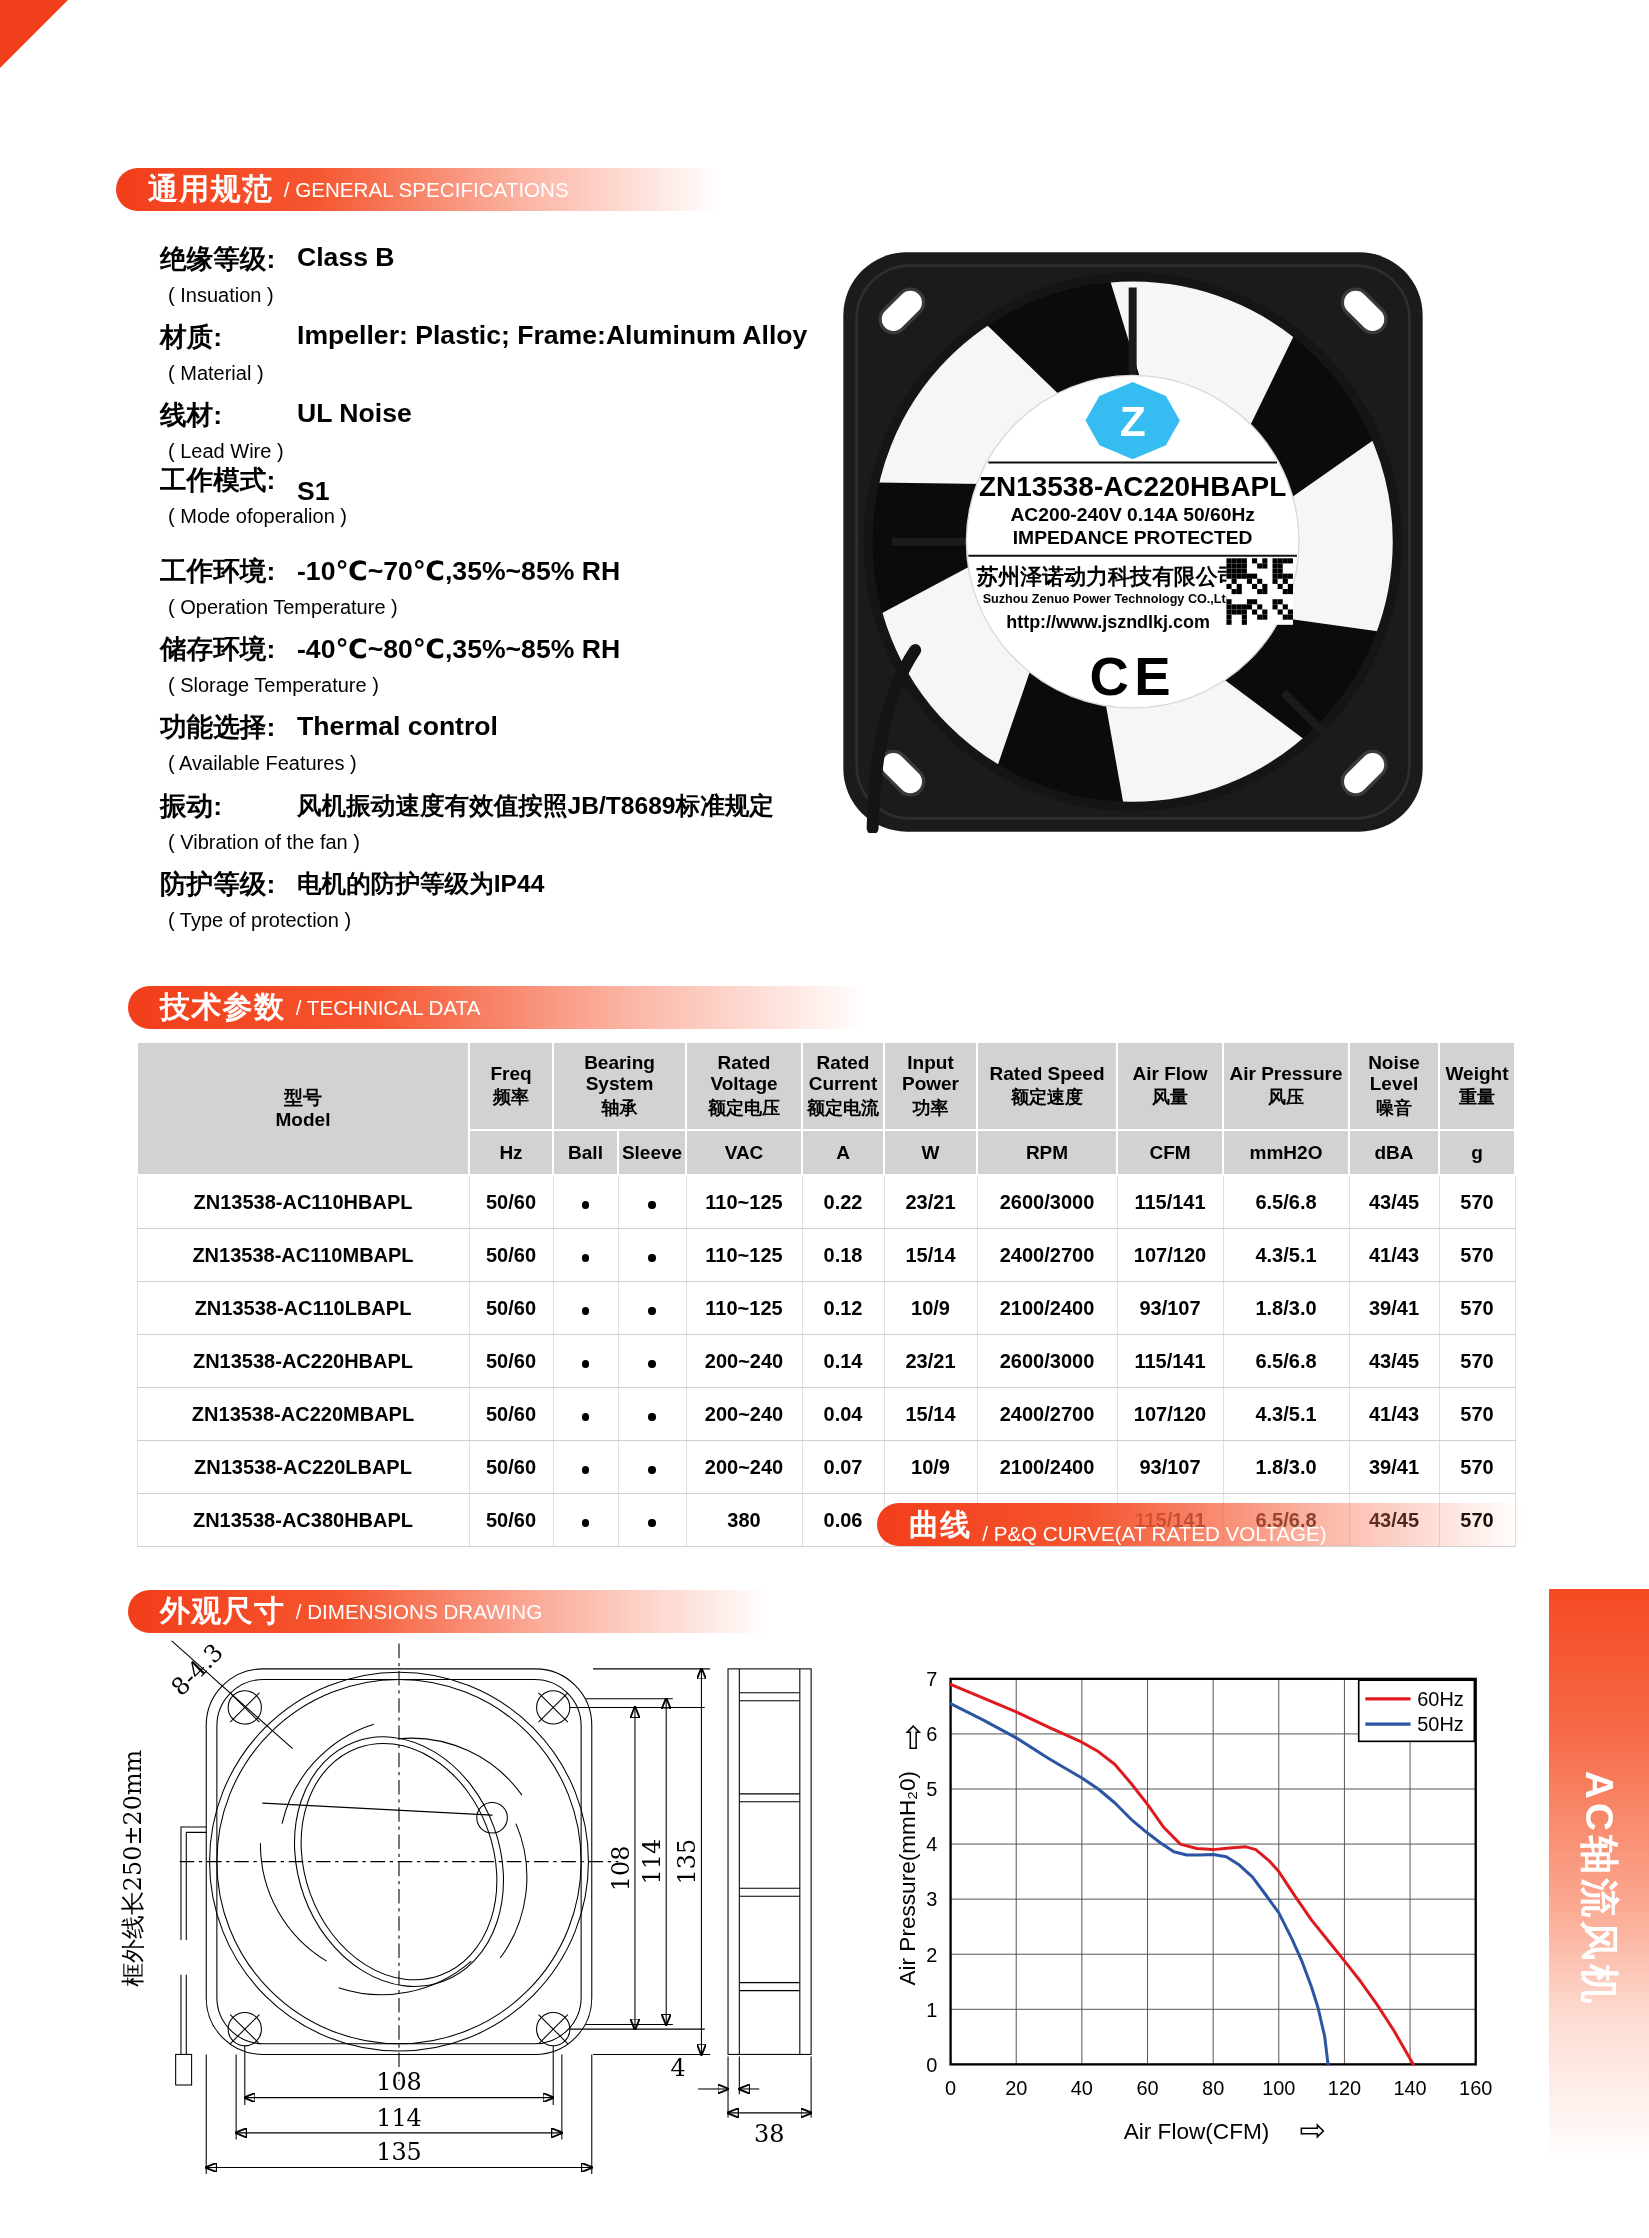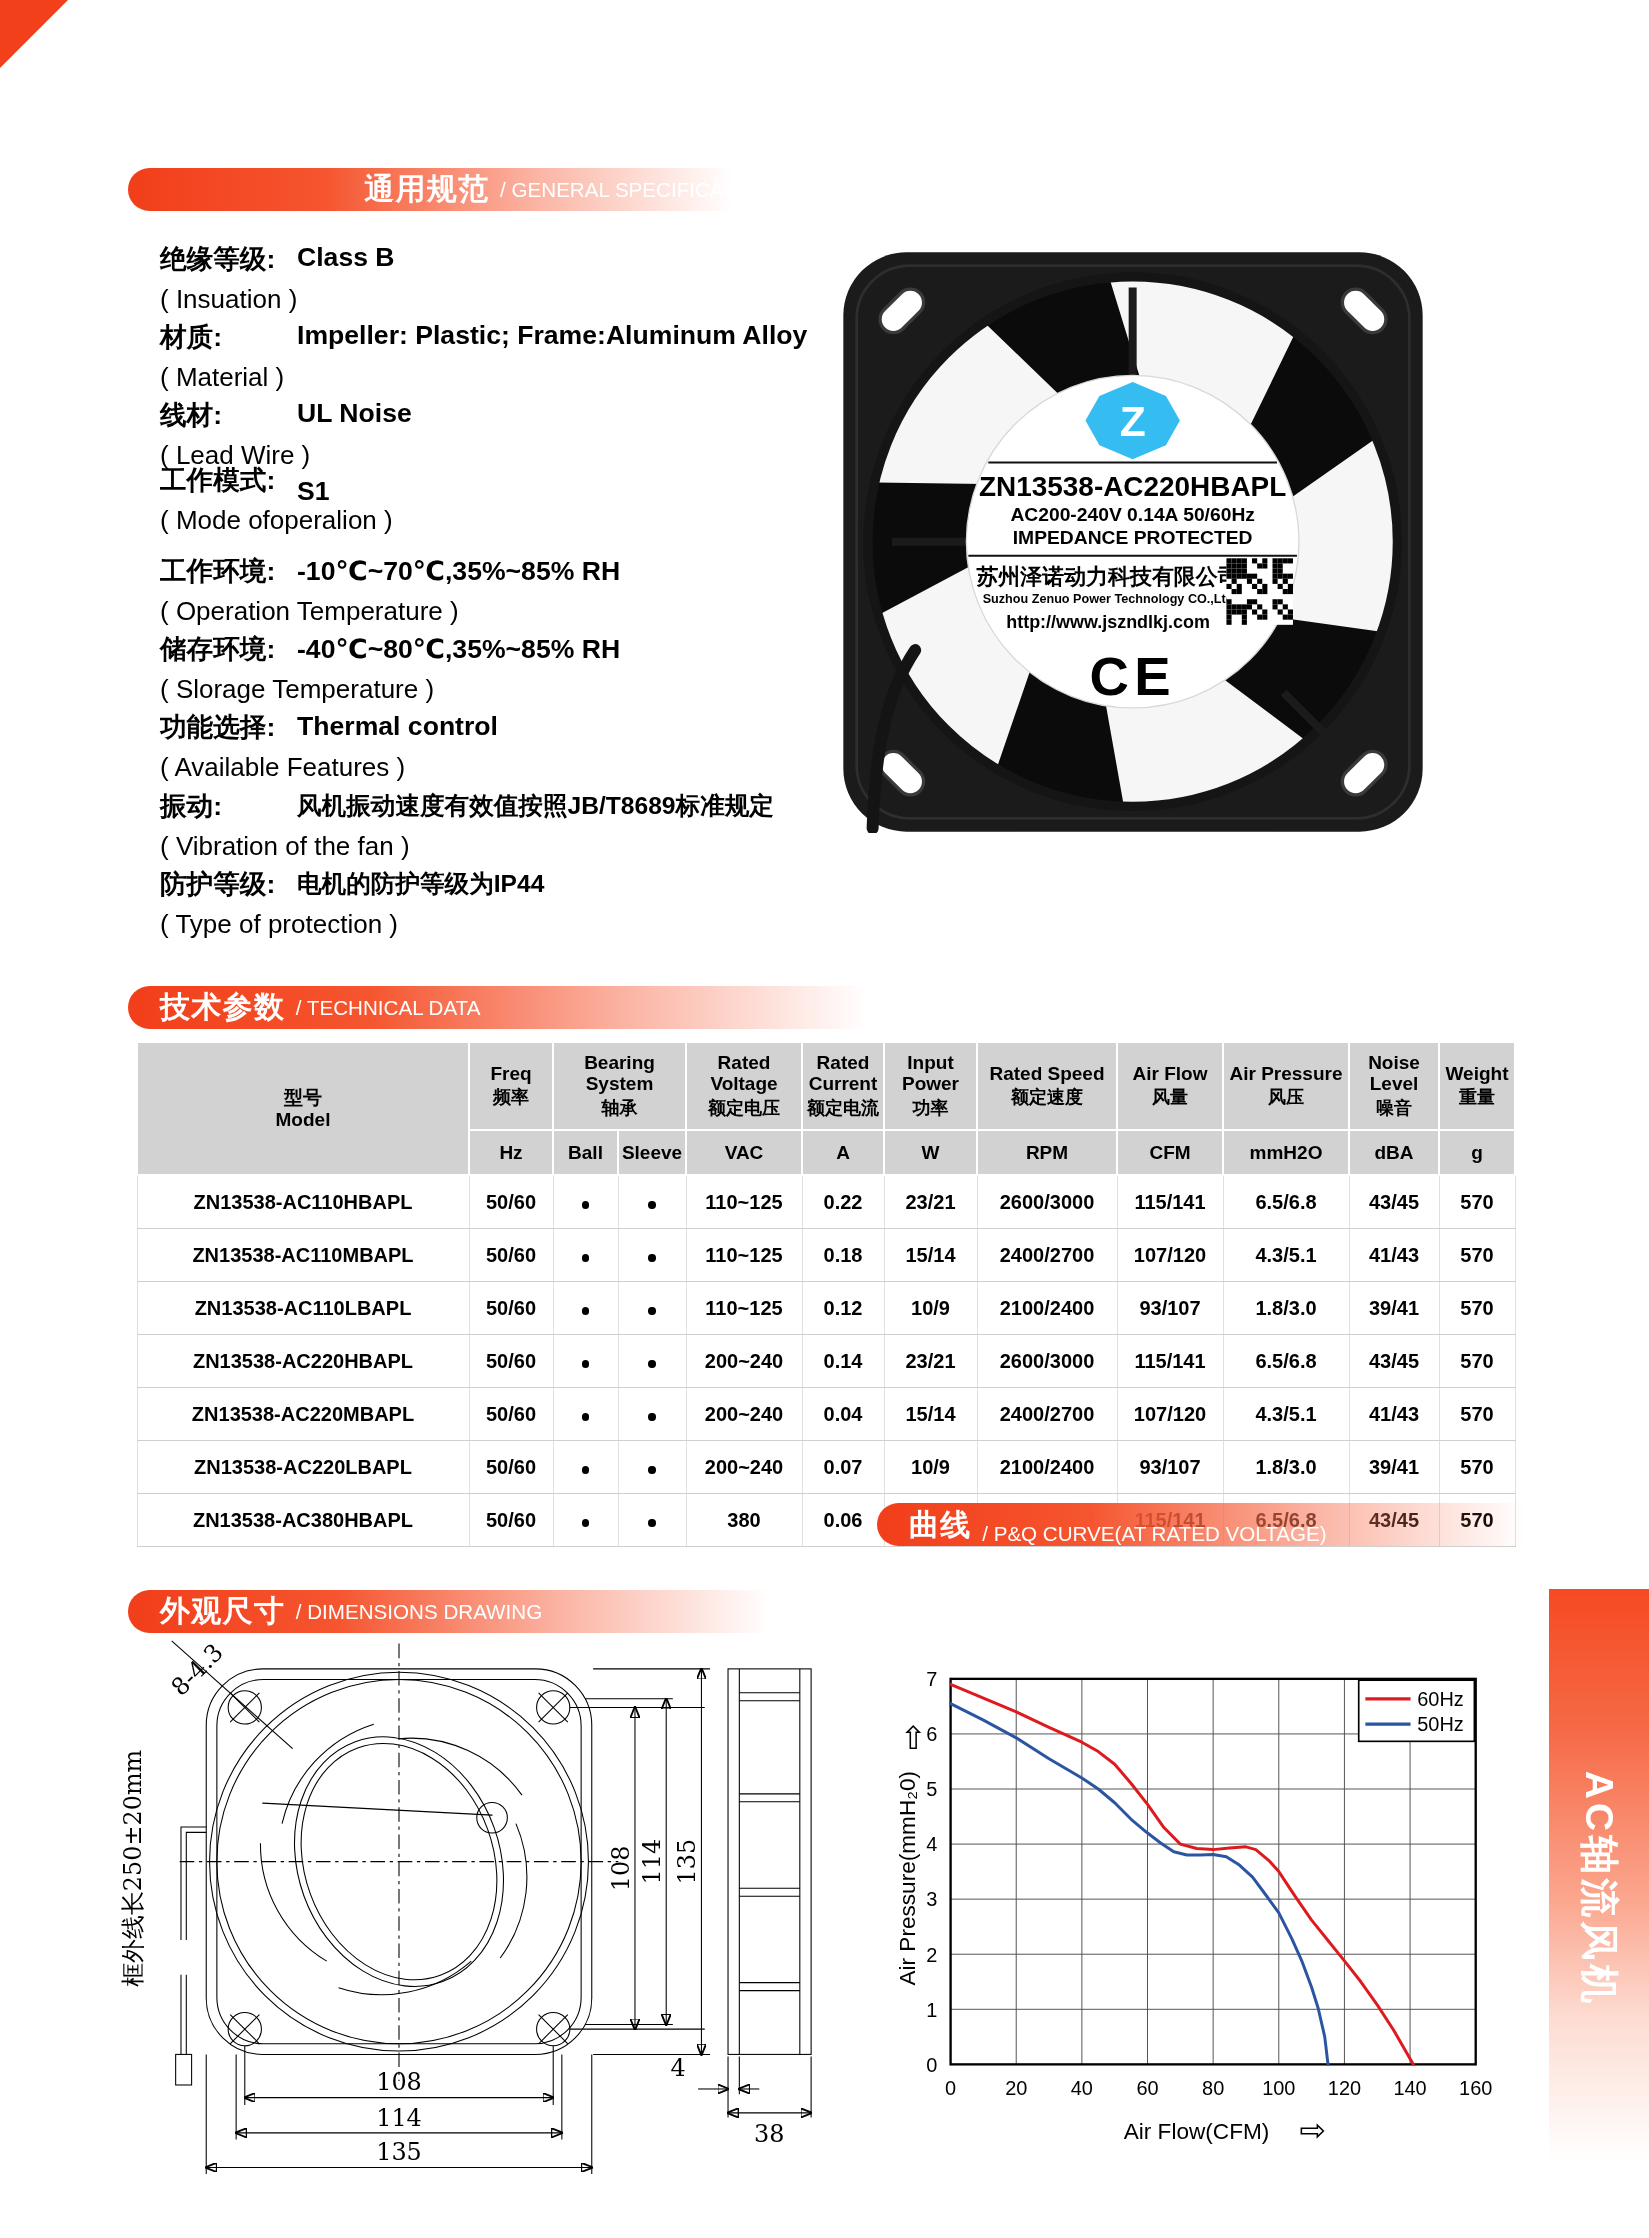--- a/index.html
+++ b/index.html
@@ -10,21 +10,21 @@
         border-top:68px solid #f2401d;border-right:68px solid transparent;}
   
   .cap{position:absolute;height:43px;border-radius:22.6px;display:flex;align-items:center;
        padding-left:32px;color:#fff;white-space:nowrap;
        background:linear-gradient(90deg,#f23e1a 0%,#f5552f 30%,rgba(248,118,88,.55) 62%,rgba(255,255,255,0) 92%);}
   .cap .zh{font-size:30px;font-weight:bold;letter-spacing:1.3px;}
   .cap .en{font-size:20.6px;margin-left:10.6px;font-weight:normal;}
   
   .spec-label{position:absolute;left:160px;}
   .spec-label .zh{font-size:26.6px;font-weight:bold;}
-  .spec-label .sub{font-size:26px;margin-top:6.6px;margin-left:0;}
+  .spec-label .sub{font-size:20px;margin-top:6.6px;margin-left:8px;}
   .spec-value{position:absolute;left:297px;font-size:26.6px;font-weight:bold;}
   .spec-value.cjk{font-size:24.6px;}
   
   .tech-table{position:absolute;left:136px;top:1041px;border-collapse:collapse;table-layout:fixed;width:1380px;}
   .tech-table th,.tech-table td{padding:0;text-align:center;vertical-align:middle;}
   .tech-table thead th,.tech-table thead td{background:#d2d2d2;border:2px solid #fff;}
   .tech-table thead tr.names th{height:86px;}
   .tech-table thead tr.units td{height:43px;font-size:19px;font-weight:bold;}
   .hen{font-size:19px;font-weight:bold;line-height:1.12;}
   .hzh{font-size:18px;font-weight:bold;margin-top:1.3px;}
@@ -50,21 +50,21 @@
       display:flex;align-items:center;justify-content:center;}
   .side-tab .txt{transform:rotate(90deg);white-space:nowrap;color:#fff;font-size:39px;font-weight:bold;letter-spacing:4px;}
 </style>
 </head>
 <body>
 
 <div class="page">
 
   <div class="corner-tri"></div>
 
-  <div class="cap" style="left:128px;top:168px;width:625px;justify-content:flex-end;">
+  <div class="cap" style="left:116px;top:168px;width:625px;">
     <span class="zh">通用规范</span>
     <span class="en">/ GENERAL SPECIFICATIONS</span>
   </div>
 
   <div id="specs">
       <div class="spec-label" style="top: 241px;">
         <div class="zh">绝缘等级:</div>
         <div class="sub">( Insuation )</div>
       </div>
       <div class="spec-value" style="top: 242px;">Class B</div>

